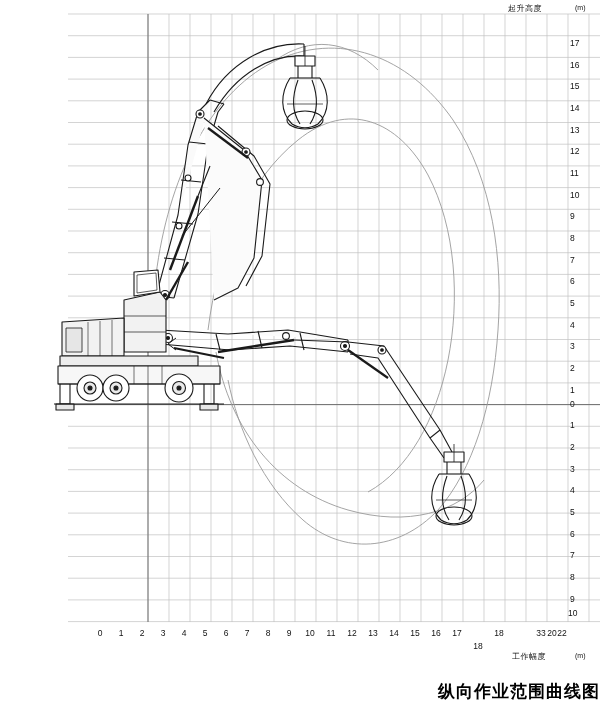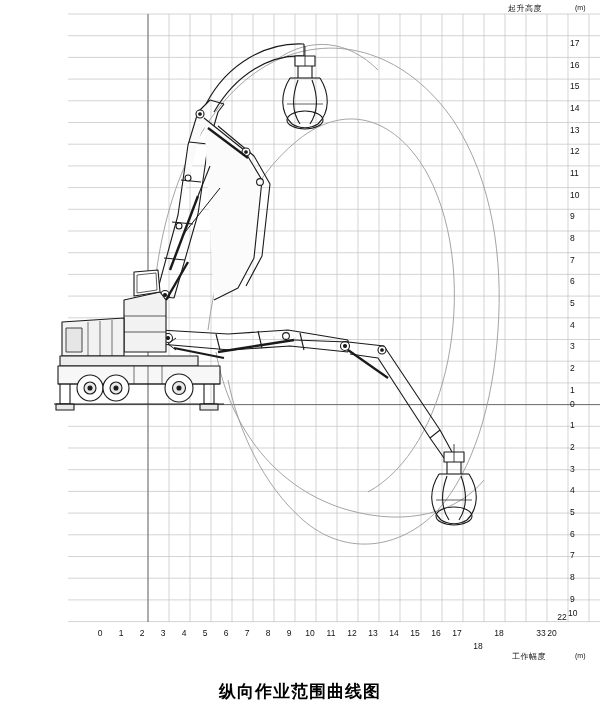--- a/index.html
+++ b/index.html
@@ -35,21 +35,21 @@
     font-size:8.5px;
     color:#111;
     text-align:left;
     width:14px;
   }
   #caption{
     position:absolute;
     left:0;
     top:680px;
     width:600px;
-    text-align:center;
+    text-align:right;
     font-family:"DejaVu Sans", sans-serif;
     font-size:17px;
     font-weight:bold;
     color:#000;
     letter-spacing:1px;
   }
   svg{display:block;}
 </style>
 </head>
 <body>
@@ -295,21 +295,21 @@
   <div class="tick" style="left:346px;top:628px;">12</div>
   <div class="tick" style="left:367px;top:628px;">13</div>
   <div class="tick" style="left:388px;top:628px;">14</div>
   <div class="tick" style="left:409px;top:628px;">15</div>
   <div class="tick" style="left:430px;top:628px;">16</div>
   <div class="tick" style="left:451px;top:628px;">17</div>
   <div class="tick" style="left:472px;top:628px;margin-top:13px;">18</div>
   <div class="tick" style="left:493px;top:628px;">18</div>
   <div class="tick" style="left:514px;top:628px;margin-left:32px;">20</div>
   <div class="tick" style="left:535px;top:628px;">33</div>
-  <div class="tick" style="left:556px;top:612px;">22</div>
+  <div class="tick" style="left:556px;top:628px;">22</div>
 
   <div class="ytick" style="left:570px;top:38px;">17</div>
   <div class="ytick" style="left:570px;top:60px;">16</div>
   <div class="ytick" style="left:570px;top:81px;">15</div>
   <div class="ytick" style="left:570px;top:103px;">14</div>
   <div class="ytick" style="left:570px;top:125px;">13</div>
   <div class="ytick" style="left:570px;top:146px;">12</div>
   <div class="ytick" style="left:570px;top:168px;">11</div>
   <div class="ytick" style="left:570px;top:190px;">10</div>
   <div class="ytick" style="left:570px;top:211px;">9</div>

